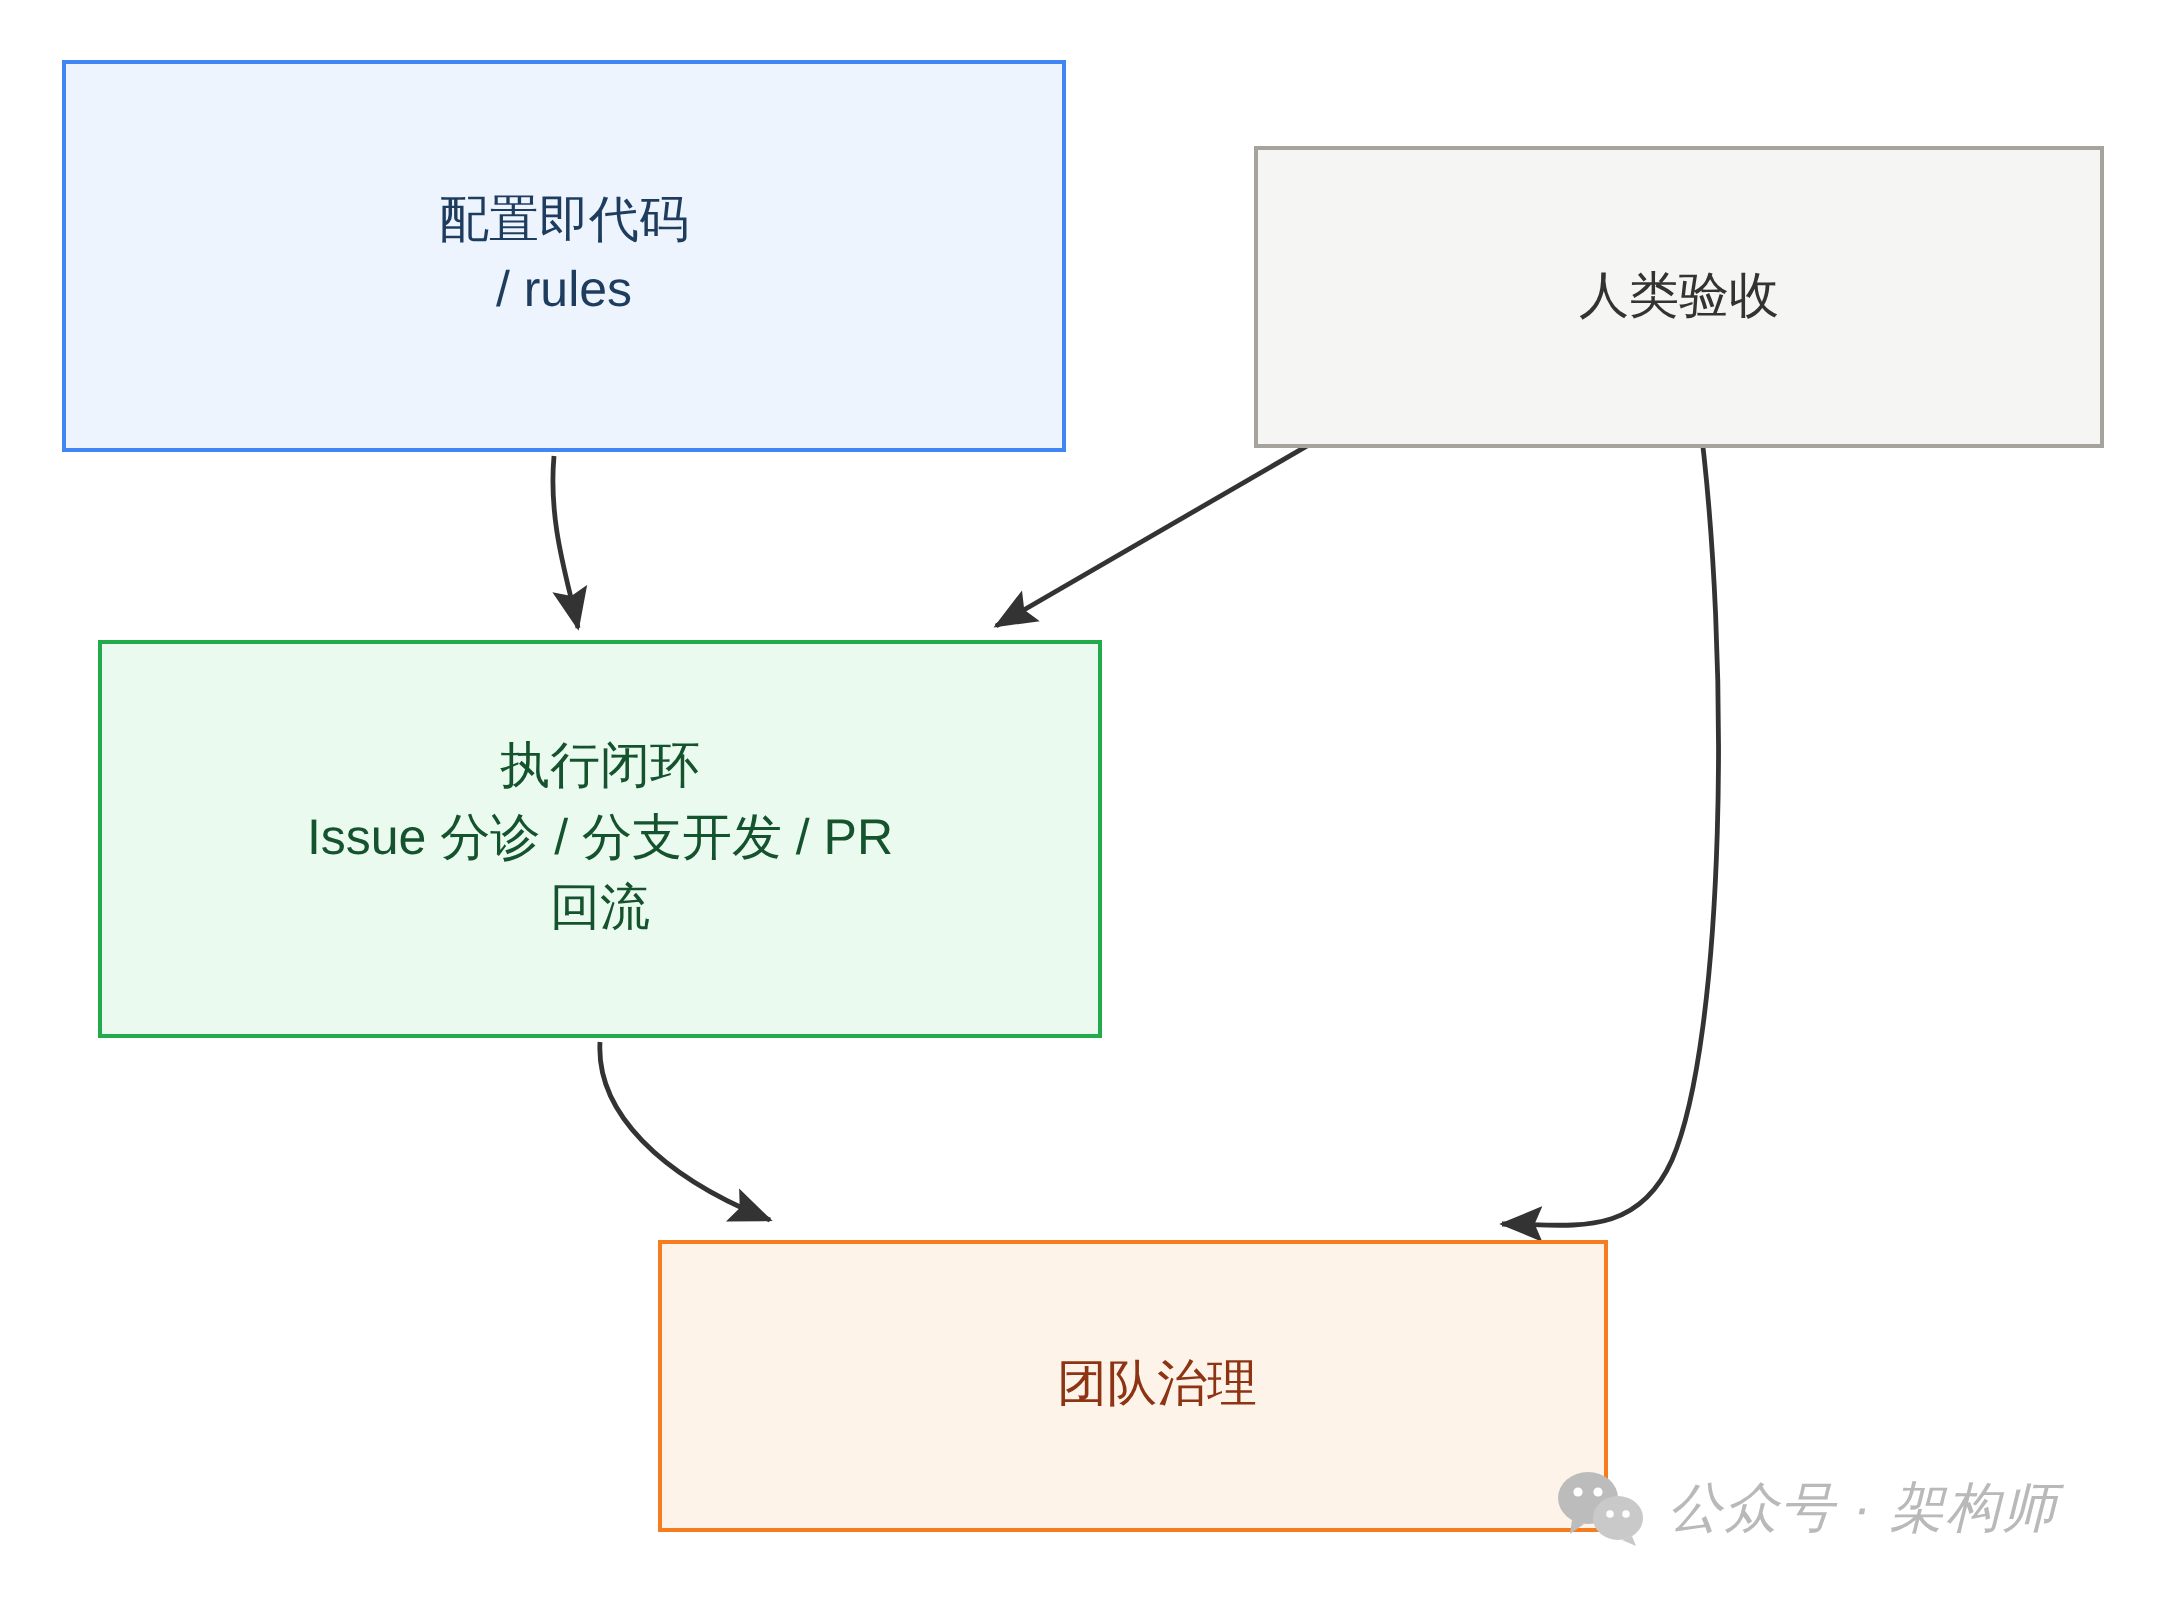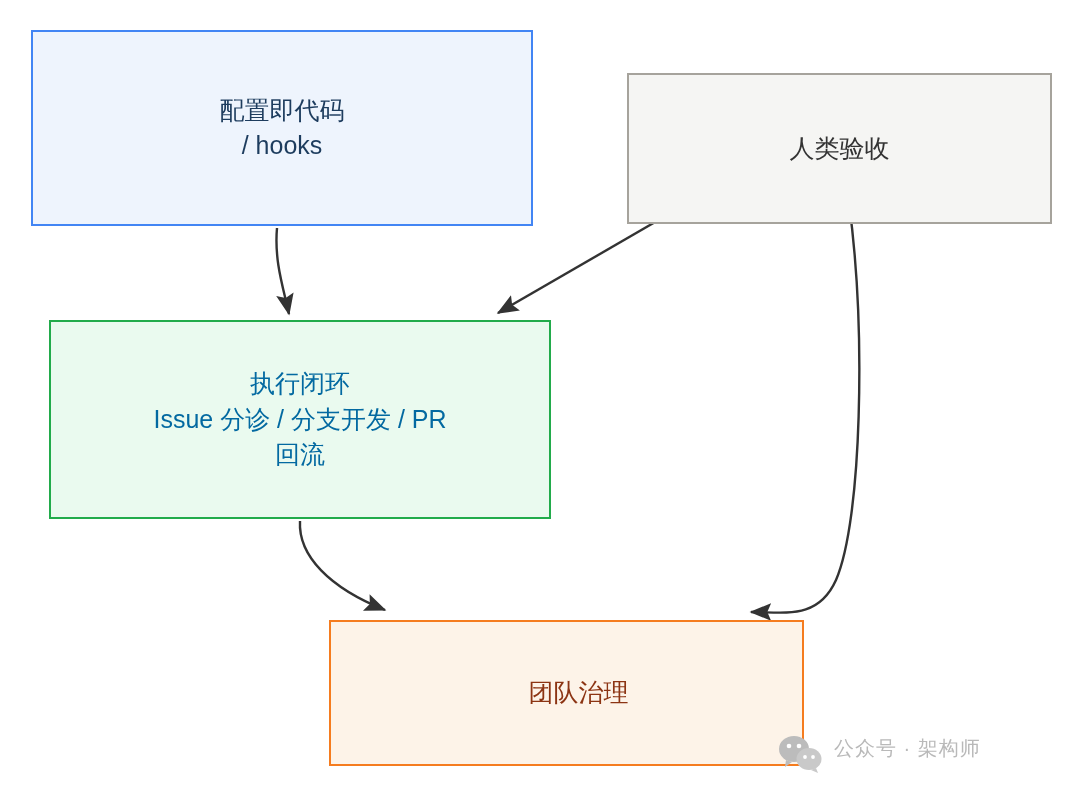--- a/index.html
+++ b/index.html
@@ -66,21 +66,21 @@
     margin-top: 23px;
   }
   
   #node-exec {
     left: 49px;
     top: 320px;
     width: 502px;
     height: 199px;
     background: #eafaef;
     border: 2px solid #22ab4b;
-    color: #0369a1;
+    color: #14532d;
     font-size: 25px;
   }
   
   #node-gov {
     left: 329px;
     top: 620px;
     width: 475px;
     height: 146px;
     background: #fdf3e8;
     border: 2px solid #f57c1f;
@@ -88,26 +88,27 @@
     font-size: 25px;
     padding-left: 24px;
   }
 
   
   #watermark {
     position: absolute;
     left: 778px;
     top: 735px;
     display: flex;
-    align-items: flex-start;
+    align-items: center;
     gap: 10px;
     color: #b9b9b9;
-    font-size: 20px;
+    font-size: 27px;
     letter-spacing: 1px;
     user-select: none;
+    font-style: italic;
   }
   #watermark .wm-text { white-space: pre; }
   .wechat-icon { display: block; }
 </style>
 </head>
 <body>
 
 <div id="canvas">
 
   <svg class="edges" viewBox="0 0 1080 802" width="1080" height="802" xmlns="http://www.w3.org/2000/svg">
@@ -121,21 +122,21 @@
 
     <path d="M 688,203 L 498,313" fill="none" stroke="#333333" stroke-width="2.4" marker-end="url(#arrowhead)"></path>
 
     <path d="M 300,521 C 298,556 330,588 385,610" fill="none" stroke="#333333" stroke-width="2.4" marker-end="url(#arrowhead)"></path>
 
     <path d="M 849,203 C 866,330 862,520 836,580 C 818,620 785,612 751,612" fill="none" stroke="#333333" stroke-width="2.4" marker-end="url(#arrowhead)"></path>
   </svg>
 
   <div class="node" id="node-config">
     <span class="line">配置即代码</span>
-    <span class="line">/ hooks</span>
+    <span class="line">/ rules</span>
   </div>
 
   <div class="node" id="node-human">
     <span class="line">人类验收</span>
   </div>
 
   <div class="node" id="node-exec">
     <span class="line">执行闭环</span>
     <span class="line">Issue 分诊 / 分支开发 / PR</span>
     <span class="line">回流</span>

